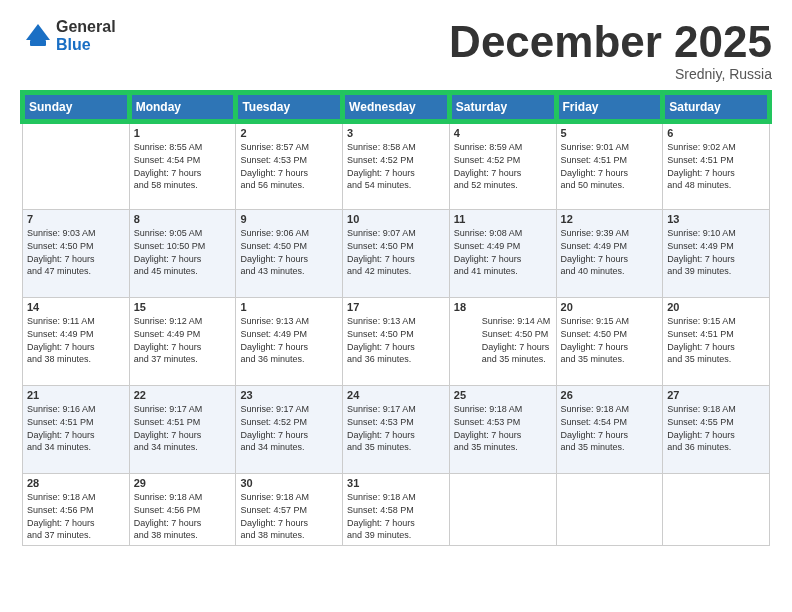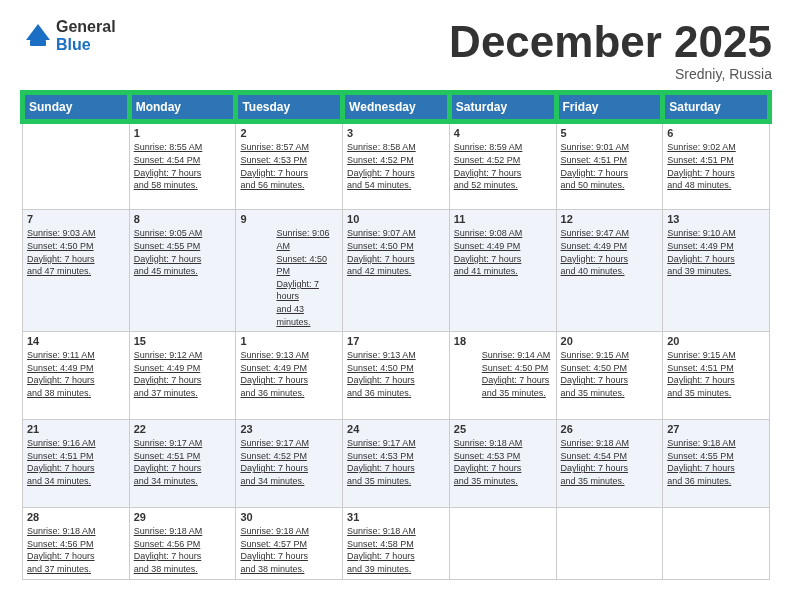--- a/index.html
+++ b/index.html
@@ -86,21 +86,20 @@
       font-weight: bold;
       font-size: 11px;
       color: #333;
       display: block;
       margin-bottom: 2px;
     }
     .day-info {
       font-size: 9px;
       line-height: 1.4;
       color: #333;
-      text-decoration: underline;
     }
     .empty {
       background: #f9f9f9;
     }
     tr:nth-child(even) td {
       background: #f0f4fa;
     }
     tr:nth-child(odd) td {
       background: #fff;
     }
@@ -189,48 +188,48 @@
           <td>
             <span class="day-number">7</span>
             <div class="day-info" style="white-space: pre-line;">Sunrise: 9:03 AM
 Sunset: 4:50 PM
 Daylight: 7 hours
 and 47 minutes.</div>
           </td>
           <td>
             <span class="day-number">8</span>
             <div class="day-info" style="white-space: pre-line;">Sunrise: 9:05 AM
-Sunset: 4:55 PM
+Sunset: 10:50 PM
 Daylight: 7 hours
 and 45 minutes.</div>
           </td>
           <td>
             <span class="day-number">9</span>
-            <div class="day-info" style="white-space: pre-line; margin-left: 36px;">Sunrise: 9:06 AM
+            <div class="day-info" style="white-space: pre-line;">Sunrise: 9:06 AM
 Sunset: 4:50 PM
 Daylight: 7 hours
 and 43 minutes.</div>
           </td>
           <td>
             <span class="day-number">10</span>
             <div class="day-info" style="white-space: pre-line;">Sunrise: 9:07 AM
 Sunset: 4:50 PM
 Daylight: 7 hours
 and 42 minutes.</div>
           </td>
           <td>
             <span class="day-number">11</span>
             <div class="day-info" style="white-space: pre-line;">Sunrise: 9:08 AM
 Sunset: 4:49 PM
 Daylight: 7 hours
 and 41 minutes.</div>
           </td>
           <td>
             <span class="day-number">12</span>
-            <div class="day-info" style="white-space: pre-line;">Sunrise: 9:47 AM
+            <div class="day-info" style="white-space: pre-line;">Sunrise: 9:39 AM
 Sunset: 4:49 PM
 Daylight: 7 hours
 and 40 minutes.</div>
           </td>
           <td>
             <span class="day-number">13</span>
             <div class="day-info" style="white-space: pre-line;">Sunrise: 9:10 AM
 Sunset: 4:49 PM
 Daylight: 7 hours
 and 39 minutes.</div>

